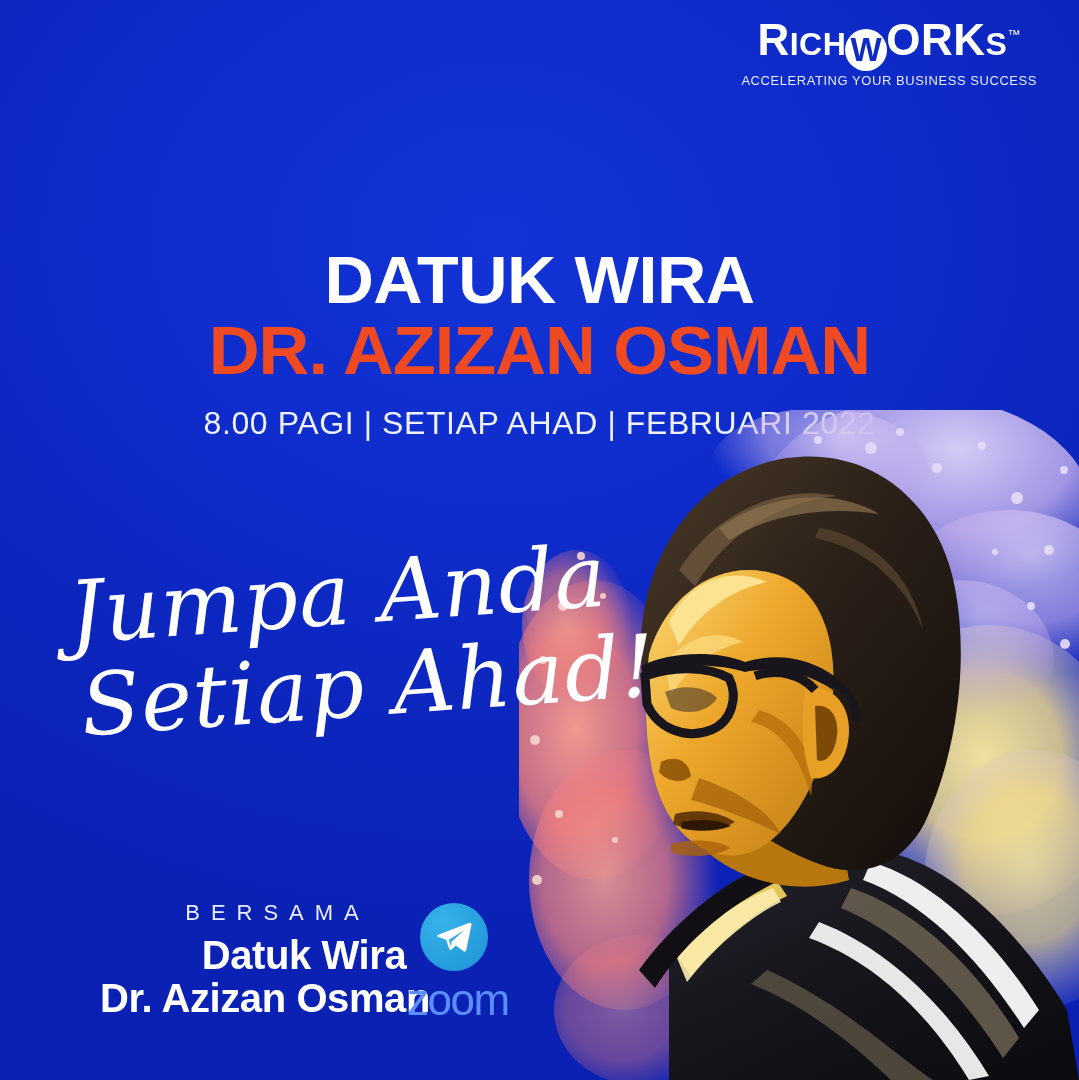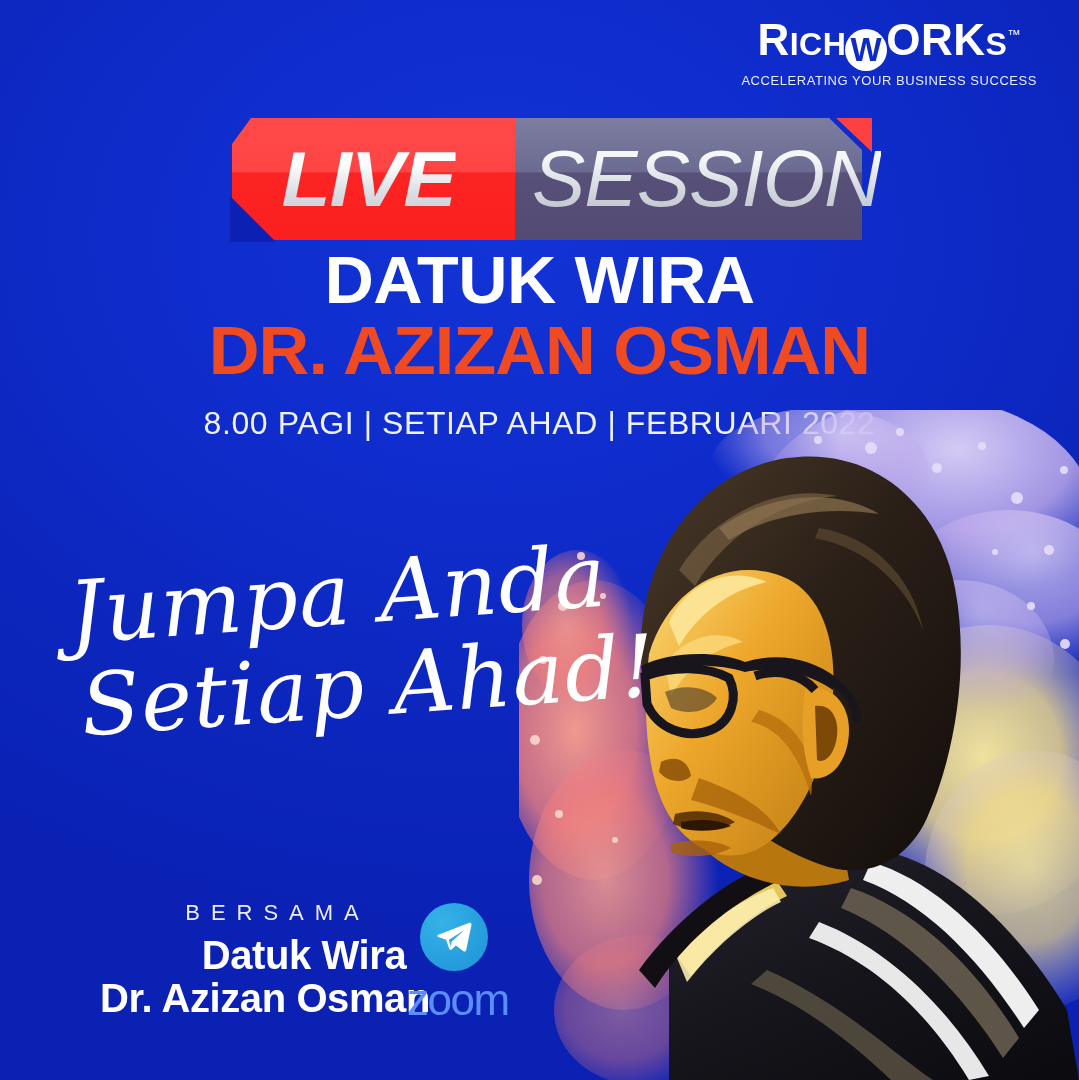--- a/index.html
+++ b/index.html
@@ -213,29 +213,20 @@
 </head>
 <body>
 
 <div class="poster">
 
   <div class="brand">
     <div class="brand-word"><span>R</span><span class="sm">ICH</span><span class="brand-w">W</span><span>ORK</span><span class="sm">S</span><span class="brand-tm">™</span></div>
     <div class="brand-tag">ACCELERATING YOUR BUSINESS SUCCESS</div>
   </div>
 
-  <div class="banner">
-    <div class="banner-gray"></div>
-    <div class="banner-gray-sheen"></div>
-    <div class="banner-corner-red"></div>
-    <div class="banner-red"></div>
-    <div class="banner-notch"></div>
-    <div class="banner-txt live-txt">LIVE</div>
-    <div class="banner-txt session-txt">SESSION</div>
-  </div>
 
   <div class="headline">
     <div class="h-line1">DATUK WIRA</div>
     <div class="h-line2">DR. AZIZAN OSMAN</div>
     <div class="h-sub">8.00 PAGI | SETIAP AHAD | FEBRUARI 2022</div>
   </div>
 
   <div class="art">
     <svg viewBox="0 0 560 670" preserveAspectRatio="none">
       <defs>

